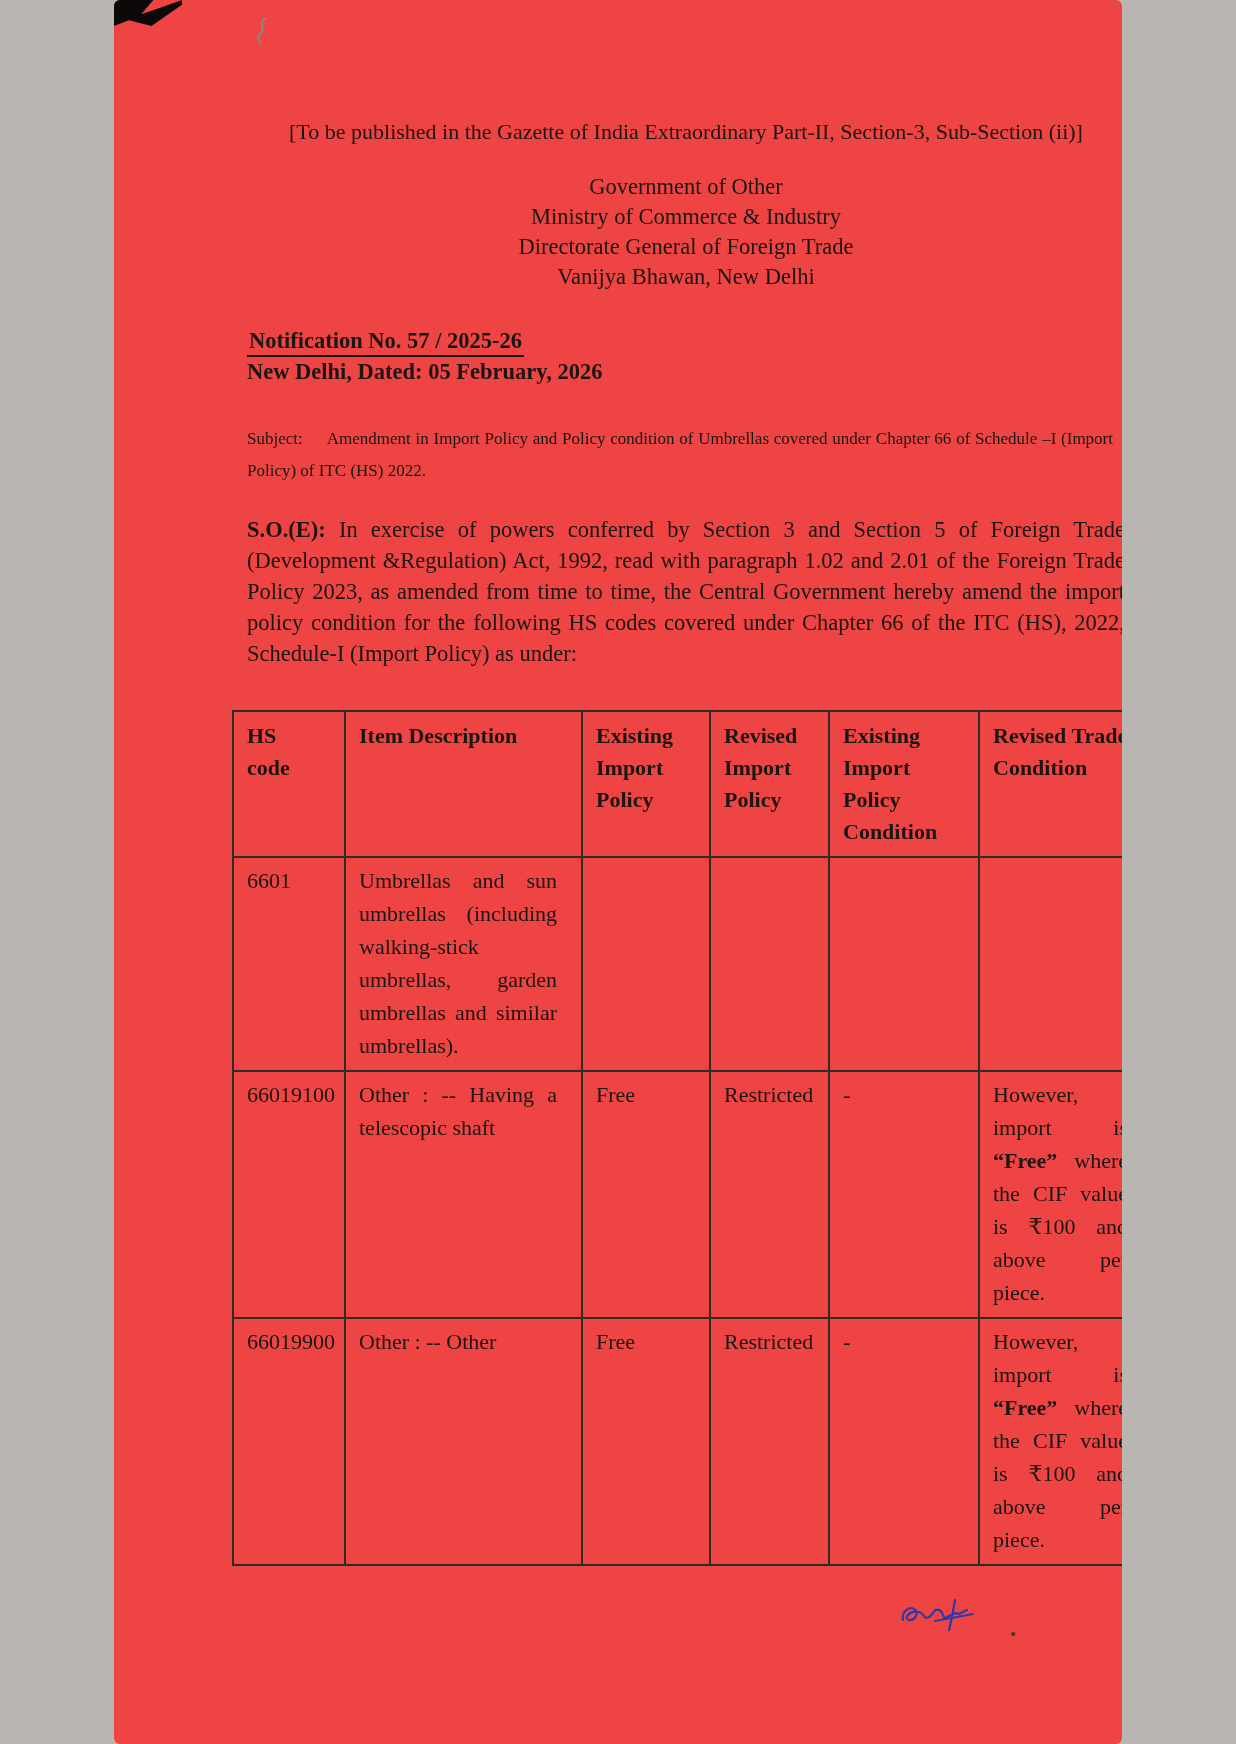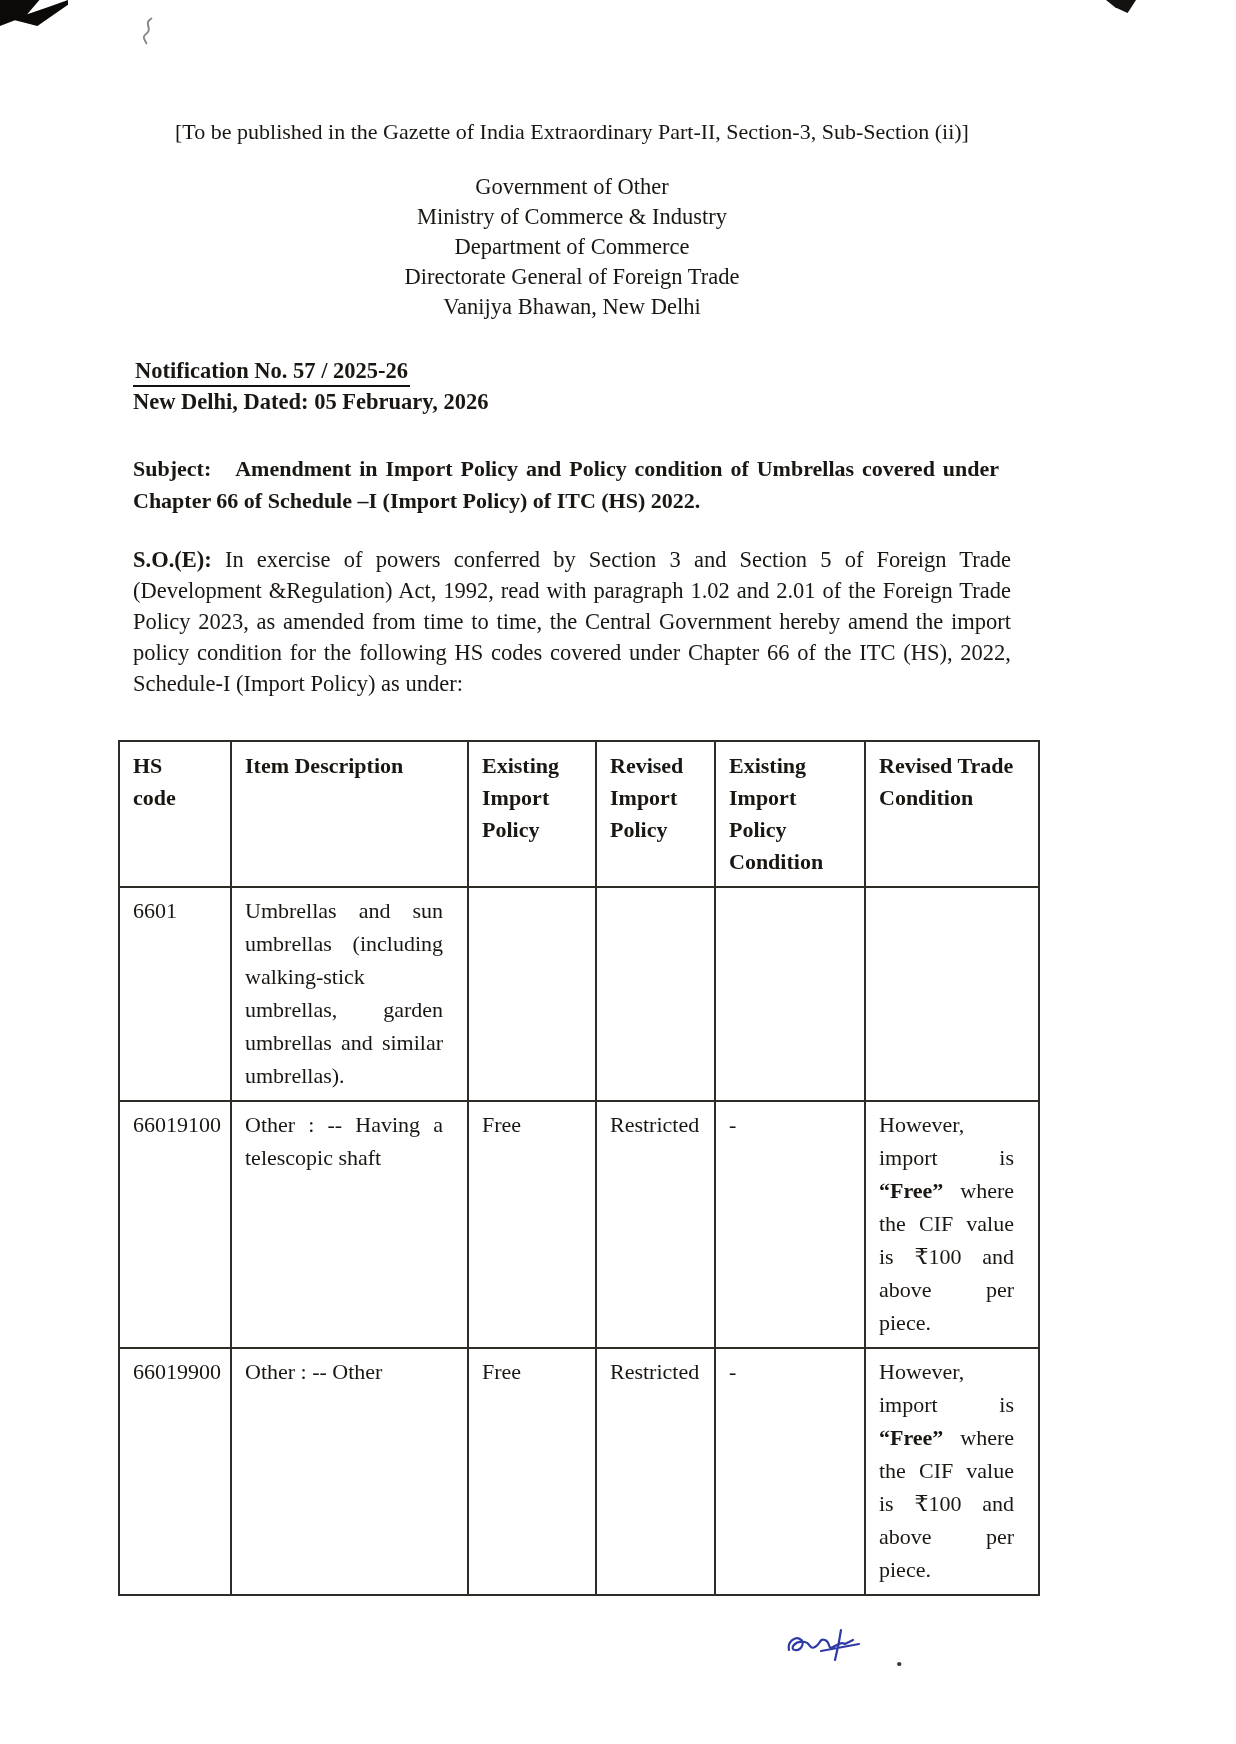--- a/index.html
+++ b/index.html
@@ -1,42 +1,43 @@
 <!DOCTYPE html>
 <html><head>
 <meta charset="utf-8">
 <style>
   html,body { margin:0; padding:0; background:#b9b6b1; }
   .page {
     position:relative;
-    width:1236px; height:1744px;
+    width:1008px; height:1744px;
     margin:0 auto;
-    background:#ffffff;
+    background:#ef4444;
     overflow:hidden;
     font-family:"Liberation Serif","DejaVu Serif",serif;
     color:#1a1713;
+    border-radius:6px;
   }
   .content { position:absolute; left:133px; top:118px; width:878px; }
 
   .publish-line {
     margin:0 0 0 -42px; width:962px;
     text-align:center; white-space:nowrap;
     font-size:22px; line-height:28px;
   }
 
   .org-block { margin-top:26px; }
   .org-block p { margin:0; text-align:center; font-size:22.5px; line-height:30px; }
 
   .notif-block { margin-top:33px; text-align:left; font-weight:bold; font-size:22.5px; line-height:31px; }
   .notif-block p { margin:0; }
   .notif-underline { border-bottom:2.5px solid #14120f; padding:0 2px 2px 2px; }
   .date-line { margin-top:2px; }
 
   .subject {
-    margin:36px 12px 0 0; font-weight:bold; font-size:22px; line-height:32px;
+    margin:36px 12px 0 0; font-weight:normal; font-size:17px; line-height:32px;
     text-align:justify;
   }
   .subject-label { margin-right:24px; }
 
   .so-para { margin:27px 0 17px 0; font-size:22.5px; line-height:31px; text-align:justify; }
   .bold { font-weight:bold; }
 
   table.policy {
     border-collapse:collapse; table-layout:fixed;
     margin:41px 0 0 -15px; width:920px;
@@ -81,21 +82,20 @@
     <path d="M14 2 C4 8 16 12 8 18 C2 22 10 26 8 28" stroke="#8a8783" fill="none" stroke-width="2"></path>
   </svg>
 
   <div class="content">
 
     <p class="publish-line">[To be published in the Gazette of India Extraordinary Part-II, Section-3, Sub-Section (ii)]</p>
 
     <div class="org-block">
       <p>Government of Other</p>
       <p>Ministry of Commerce &amp; Industry</p>
-      <p>Department of Commerce</p>
       <p>Directorate General of Foreign Trade</p>
       <p>Vanijya Bhawan, New Delhi</p>
     </div>
 
     <div class="notif-block">
       <p><span class="notif-underline">Notification No. 57 / 2025-26</span></p>
       <p class="date-line">New Delhi, Dated: 05 February, 2026</p>
     </div>
 
     <p class="subject"><span class="subject-label">Subject:</span><span>Amendment in Import Policy and Policy condition of Umbrellas covered under Chapter 66 of Schedule –I (Import Policy) of ITC (HS) 2022.</span></p>

